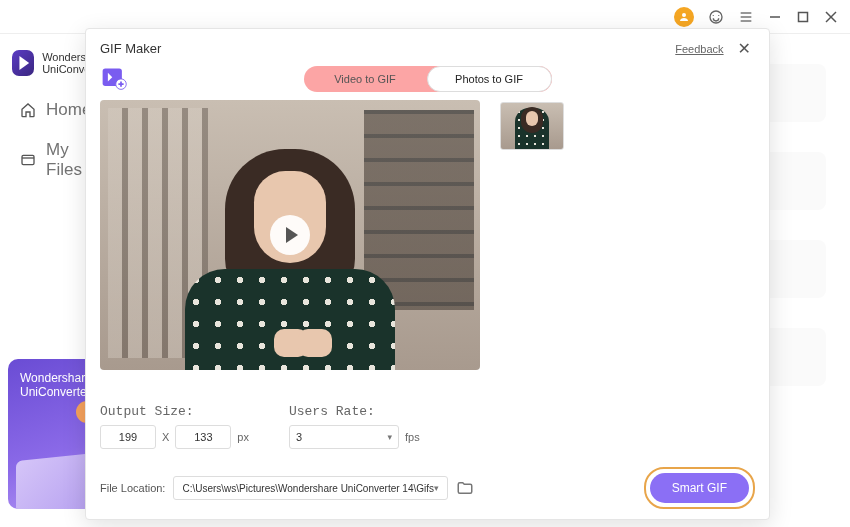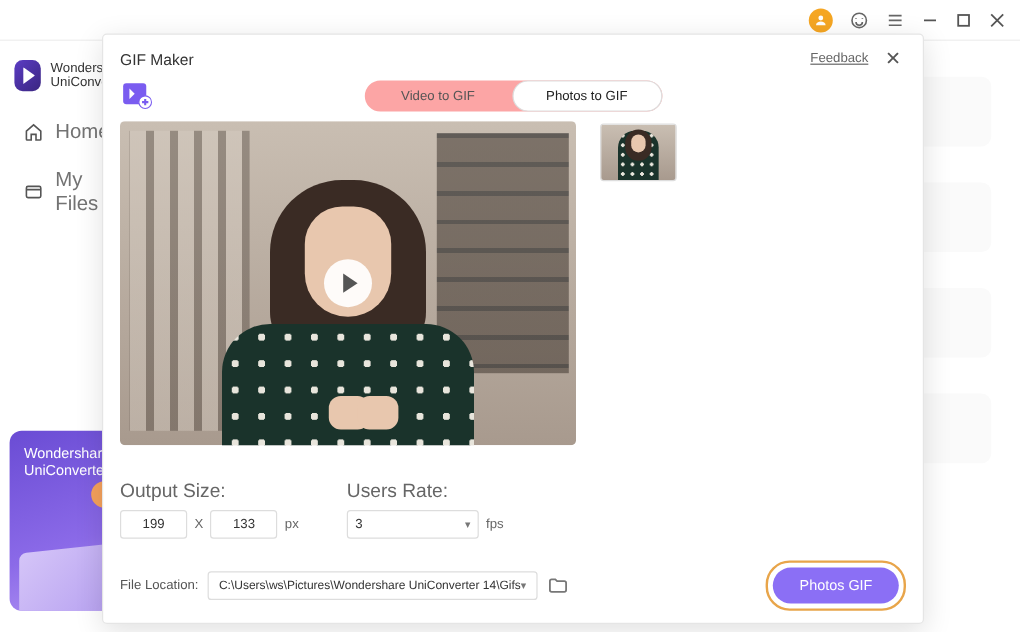--- a/index.html
+++ b/index.html
@@ -152,21 +152,21 @@
 .thumb .mh {
   position: absolute; left: 50%; top: 4px; transform: translateX(-50%);
   width: 22px; height: 26px; background: #3a2b24; border-radius: 12px;
 }
 .thumb .mf {
   position: absolute; left: 50%; top: 8px; transform: translateX(-50%);
   width: 12px; height: 15px; background: #e8c7ae; border-radius: 7px;
 }
 
 .controls { display: flex; gap: 40px; padding: 14px 0 10px; font-size: 11px; color: #555; }
-.ctrl-group label { font-size: 16px; color: #666; display: block; margin-bottom: 6px; }
+.ctrl-group label { font-size: 13px; color: #666; display: block; margin-bottom: 6px; font-family: Liberation Mono, monospace; }
 .ctrl-row { display: flex; align-items: center; gap: 6px; font-size: 11px; color: #666; }
 .num-input, .sel {
   height: 24px; border: 1px solid #ddd; border-radius: 3px; padding: 0 6px;
   font-size: 11px; background: #fff; color: #333;
 }
 .num-input { width: 56px; text-align: center; }
 .sel { width: 110px; display: flex; align-items: center; justify-content: space-between; cursor: pointer; }
 .sel .chev { font-size: 9px; color: #777; }
 
 .footer-row {
@@ -370,16 +370,16 @@
       <span style="overflow:hidden;white-space:nowrap;text-overflow:ellipsis">C:\Users\ws\Pictures\Wondershare UniConverter 14\Gifs</span>
       <span class="chev">▾</span>
     </div>
     <div class="folder-btn">
       <svg viewBox="0 0 24 24" width="18" height="18" fill="none" stroke="#777" stroke-width="2">
           <path d="M3 7a2 2 0 0 1 2-2h4l2 2h8a2 2 0 0 1 2 2v8a2 2 0 0 1-2 2H5a2 2 0 0 1-2-2z"></path>
         </svg>
     </div>
     <div class="sp"></div>
     <div class="create-wrap">
-      <button class="create-btn">Photos GIF</button>
+      <button class="create-btn">Smart GIF</button>
     </div>
   </div>
 </div>
 
 </body></html>

